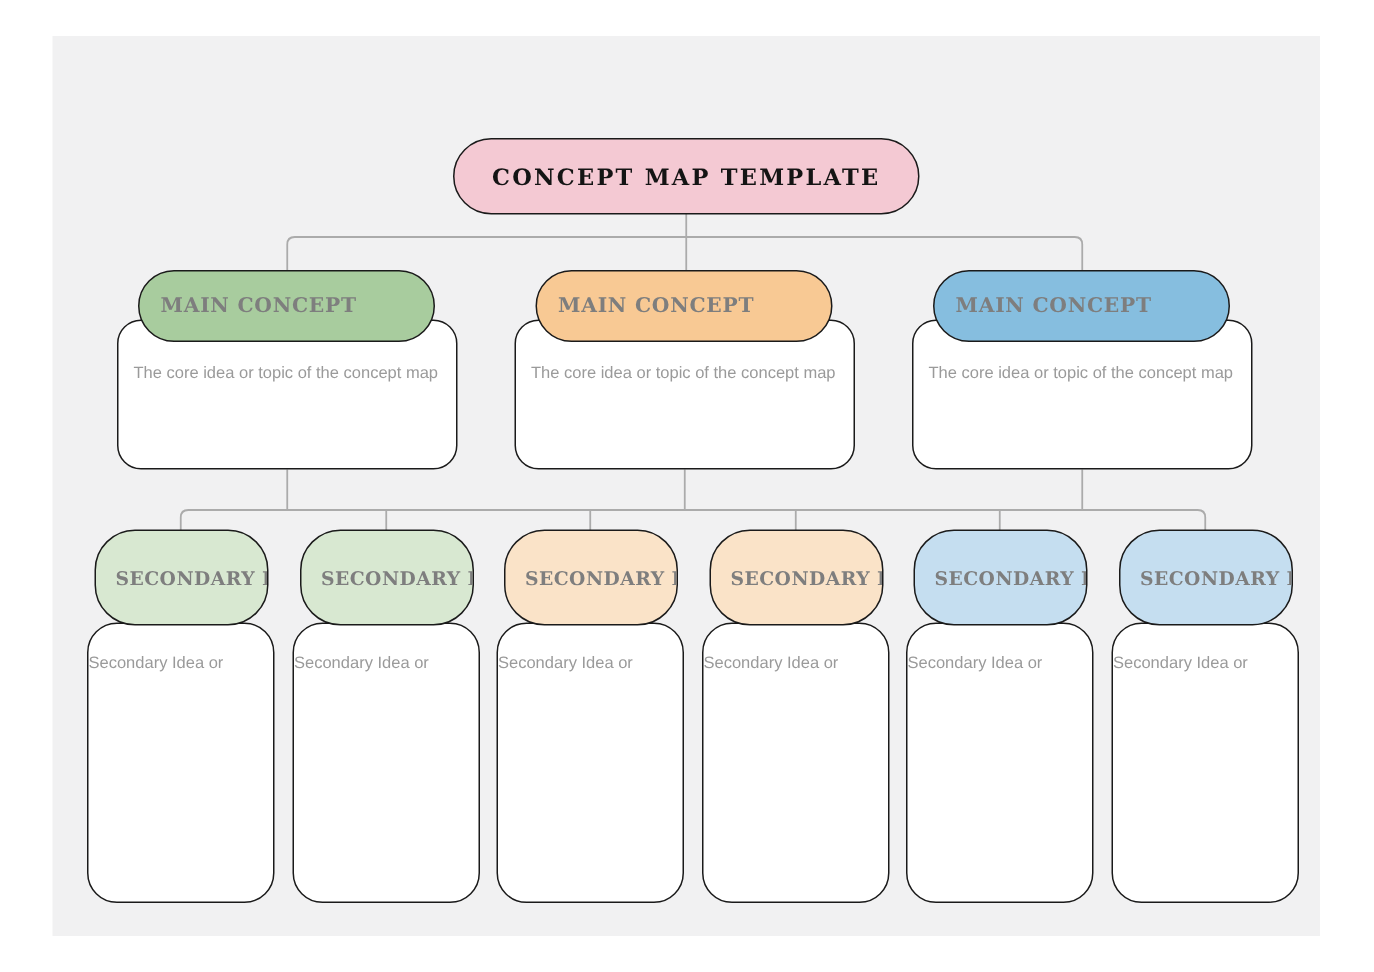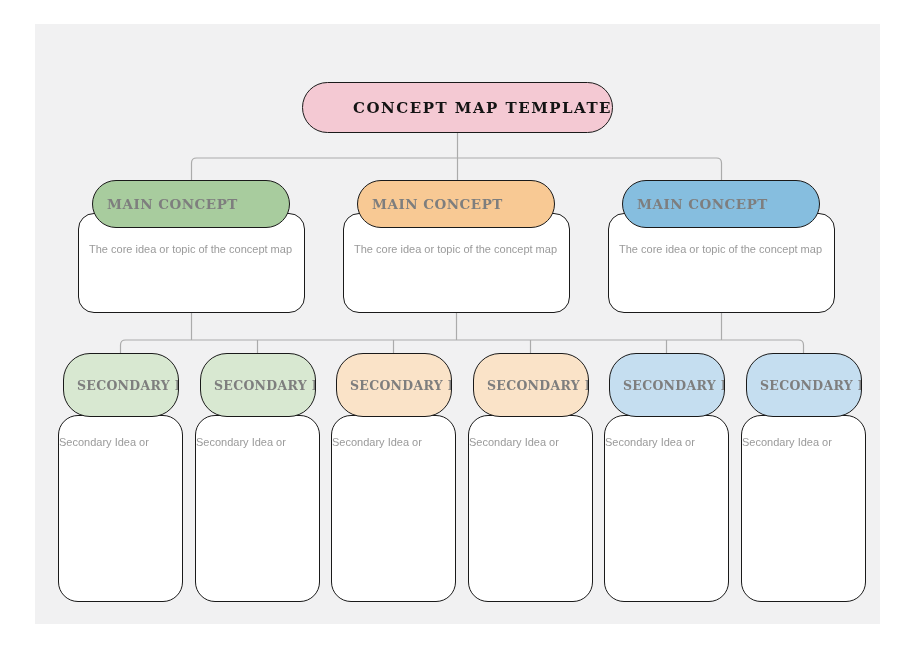--- a/index.html
+++ b/index.html
@@ -10,23 +10,23 @@
     position: absolute; left: 35px; top: 24px; width: 845px; height: 600px;
     background: #F1F1F2;
   }
 
   .connectors { position: absolute; left: 0; top: 0; width: 916px; height: 648px; z-index: 1; }
 
   .node { position: absolute; }
 
   
   .title-node {
-    left: 302px; top: 82px; width: 311px; height: 51px;
+    left: 302px; top: 92px; width: 311px; height: 51px;
     border: 1.5px solid #1A1A1A; border-radius: 26px;
-    display: flex; align-items: center; justify-content: flex-end;
+    display: flex; align-items: center; justify-content: center;
     z-index: 3;
   }
   .title-node .title-text {
     font-family: "DejaVu Serif", "Liberation Serif", serif;
     font-weight: bold; font-size: 15px; letter-spacing: 1.5px; color: #141414;
     white-space: nowrap;
   }
 
   
   .main-body {

